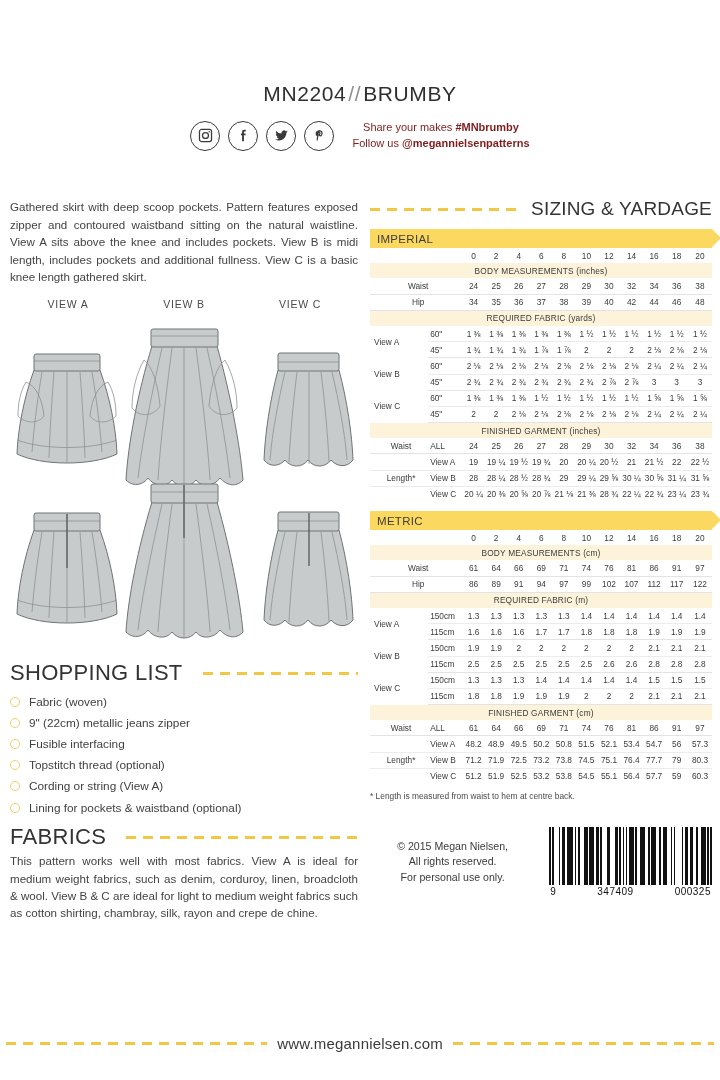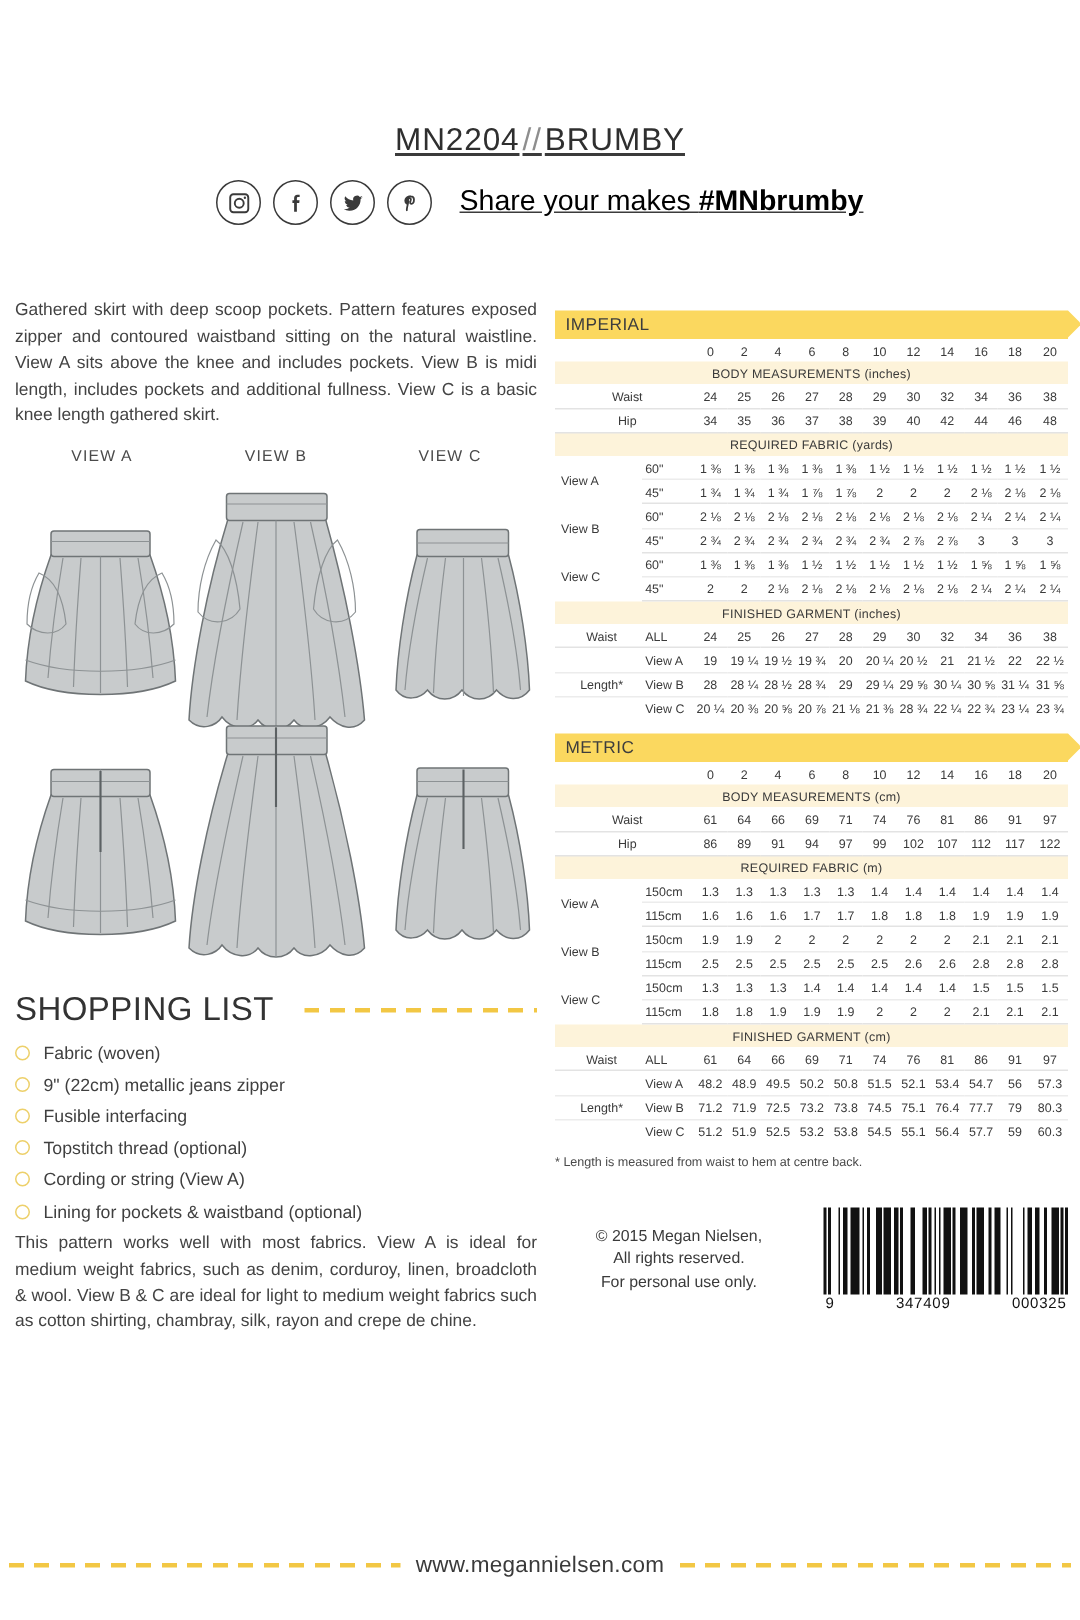--- a/index.html
+++ b/index.html
@@ -3,39 +3,39 @@
 <meta charset="utf-8">
 <style>
   * { box-sizing: border-box; margin: 0; padding: 0; }
   html, body {
     width: 720px; height: 1080px;
     background: #ffffff;
     font-family: "Liberation Sans", sans-serif;
     color: #3b3b3b;
     overflow: hidden;
   }
-  .page { position: relative; width: 720px; height: 1080px; text-decoration: underline; }
+  .page { position: relative; width: 720px; height: 1080px; }
 
   
   .header { padding-top: 82px; text-align: center; }
   .title {
     font-size: 21px; letter-spacing: .6px; color: #2f2f2f; font-weight: 400;
   }
   .title .slash { color: #8e8e8e; font-weight: 300; padding: 0 2px; }
   .social-row {
     display: flex; justify-content: center; align-items: center;
     gap: 18px; margin-top: 14px;
   }
   .social-icons { display: flex; gap: 8px; }
   .sicon {
     width: 30px; height: 30px; border: 1.6px solid #3a3a3a; border-radius: 50%;
     display: flex; align-items: center; justify-content: center;
   }
   .sicon svg { display:block; }
-  .social-text { text-align: center; font-size: 19px; line-height: 1.45; color: #000000; }
+  .social-text { text-align: center; font-size: 11px; line-height: 1.45; color: #7f1d1d; }
   .social-text b { font-weight: 700; }
 
   
   .left { position: absolute; left: 10px; top: 198px; width: 348px; }
   .desc {
     font-size: 11.6px; line-height: 1.52; text-align: justify; color: #434343;
   }
   .view-labels {
     display: flex; margin-top: 12px; font-size: 10.5px;
     letter-spacing: .8px; color: #4a4a4a;
@@ -149,20 +149,21 @@
           </svg>
         </span>
         <span class="sicon">
           <svg width="17" height="17" viewBox="0 0 24 24" fill="none" stroke="#3a3a3a" stroke-width="1.7">
             <path d="M12.4 5.3c-3.3 0-5.1 2.2-5.1 4.4 0 1.1.6 2.3 1.5 2.7.2.1.3 0 .3-.2l.2-.8c0-.2 0-.3-.1-.5a3 3 0 0 1-.6-1.8c0-1.9 1.4-3.5 3.7-3.5 2 0 3.2 1.2 3.2 2.9 0 2.2-1 4-2.4 4-.8 0-1.4-.6-1.2-1.4.2-1 .7-2 .7-2.8 0-.6-.4-1.2-1.1-1.2-.9 0-1.6.9-1.6 2.1 0 .8.3 1.3.3 1.3L9 16.1c-.3 1.3-.1 2.9 0 3.1"></path>
           </svg>
         </span>
       </div>
       <div class="social-text">
         <div><span>Share your makes </span><b>#MNbrumby</b></div>
+        <div><span>Follow us </span><b>@megannielsenpatterns</b></div>
       </div>
     </div>
   </div>
 
   <div class="left">
     <p class="desc">Gathered skirt with deep scoop pockets. Pattern features exposed zipper and contoured waistband sitting on the natural waistline. View A sits above the knee and includes pockets. View B is midi length, includes pockets and additional fullness. View C is a basic knee length gathered skirt.</p>
 
     <div class="view-labels">
       <span class="vl">VIEW A</span>
       <span class="vl">VIEW B</span>
@@ -300,24 +301,32 @@
       <li>
           <span class="bullet"></span>
           <span>Cording or string (View A)</span>
         </li>
       <li>
           <span class="bullet"></span>
           <span>Lining for pockets &amp; waistband (optional)</span>
         </li>
     </ul>
 
+    <div class="sec-head">
+      <h2>FABRICS</h2>
+      <span class="dashline"></span>
+    </div>
     <p class="fab-body">This pattern works well with most fabrics. View A is ideal for medium weight fabrics, such as denim, corduroy, linen, broadcloth &amp; wool. View B &amp; C are ideal for light to medium weight fabrics such as cotton shirting, chambray, silk, rayon and crepe de chine.</p>
   </div>
 
   <div class="right">
+    <div class="sizing-head">
+      <span class="dashline"></span>
+      <h2>SIZING &amp; YARDAGE</h2>
+    </div>
 
     
     <div class="ribbon">
       <span>IMPERIAL</span>
     </div>
 
     <span></span><table class="sz">
       <colgroup>
           <col style="width:17%">
           <col style="width:10%">

